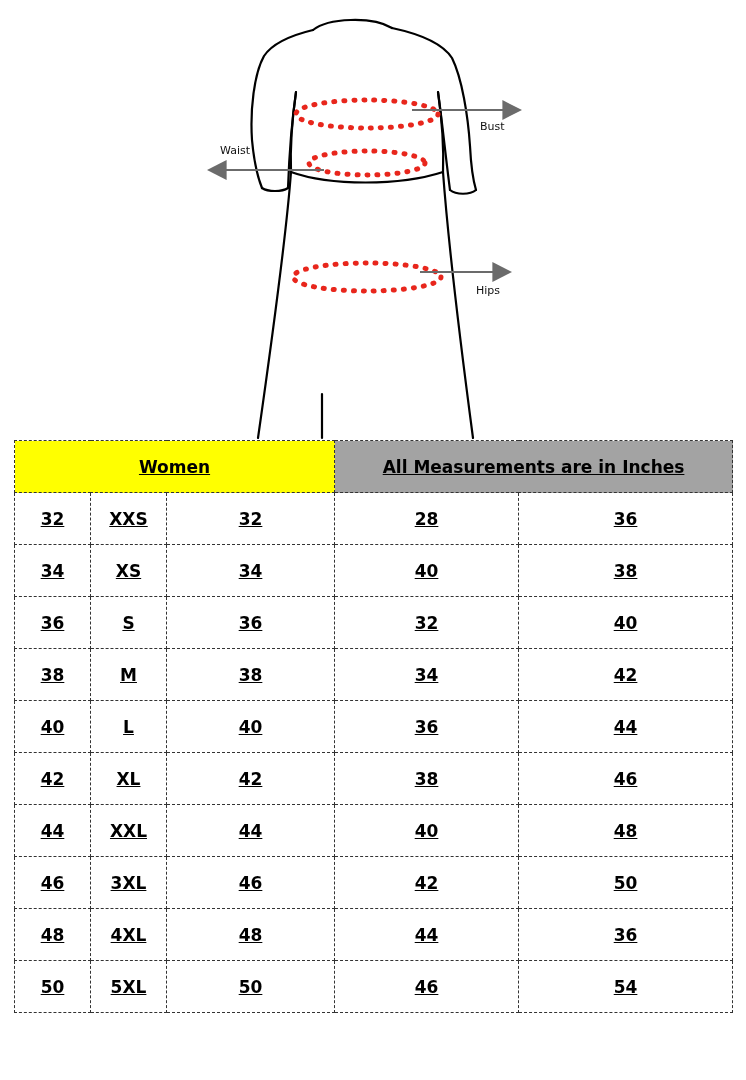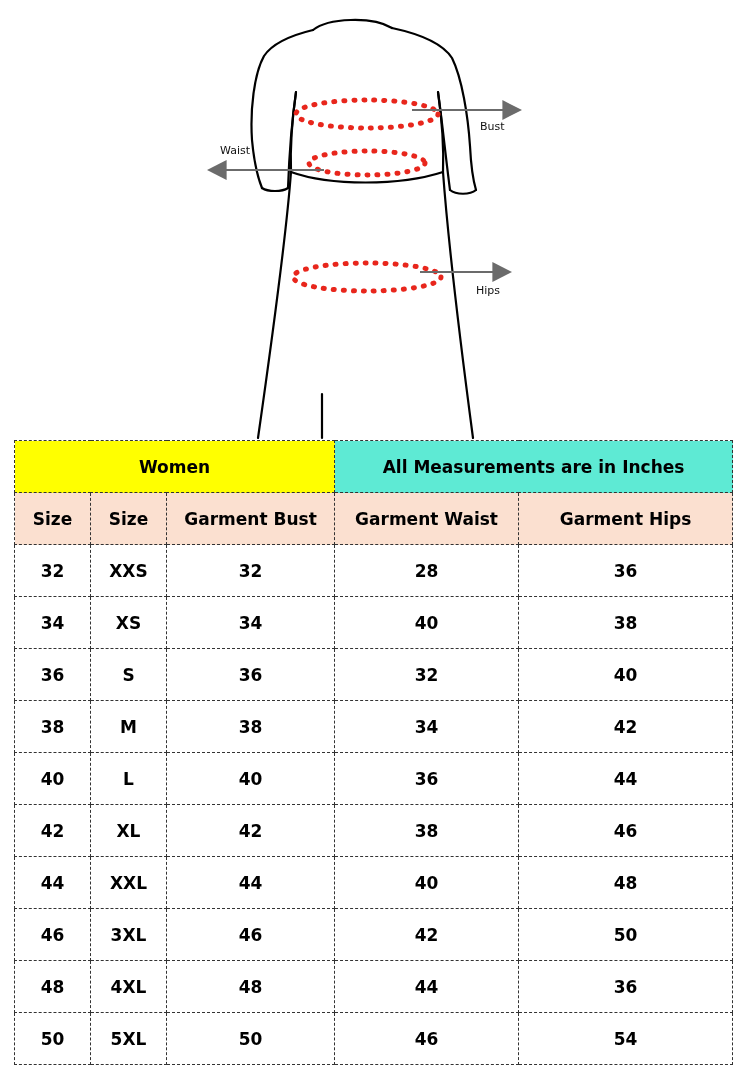--- a/index.html
+++ b/index.html
@@ -50,34 +50,35 @@
   table.size-chart td,
   table.size-chart th {
     border: 1px dashed #333;
     text-align: center;
     font-weight: bold;
     font-size: 17px;
     padding: 0;
     height: 51px;
     vertical-align: middle;
     font-family: "DejaVu Sans", sans-serif;
+    text-decoration: underline;
   }
   .col-size-num { width: 76px; }
   .col-size-alpha { width: 76px; }
   .col-bust { width: 168px; }
   .col-waist { width: 184px; }
   .col-hips { width: 214px; }
 
   .title-women {
     background: #ffff00;
     font-size: 19px;
     height: 52px;
   }
   .title-measure {
-    background: #5eead4;
+    background: #a3a3a3;
     font-size: 19px;
     height: 52px;
   }
   .hdr {
     background: #fbe0d0;
     font-size: 18px;
     height: 47px;
   }
   .body-row td {
     font-size: 18px;
@@ -143,27 +144,20 @@
       <col class="col-size-alpha">
       <col class="col-bust">
       <col class="col-waist">
       <col class="col-hips">
     </colgroup>
     <tbody id="chart-body">
       <tr>
         <td class="title-women" colspan="3">Women</td>
         <td class="title-measure" colspan="2">All Measurements are in Inches</td>
       </tr>
-      <tr>
-        <td class="hdr">Size</td>
-        <td class="hdr">Size</td>
-        <td class="hdr">Garment Bust</td>
-        <td class="hdr">Garment Waist</td>
-        <td class="hdr">Garment Hips</td>
-      </tr>
     <tr class="body-row">
           <td>32</td>
           <td>XXS</td>
           <td>32</td>
           <td>28</td>
           <td>36</td>
         </tr>
         <tr class="body-row">
           <td>34</td>
           <td>XS</td>

